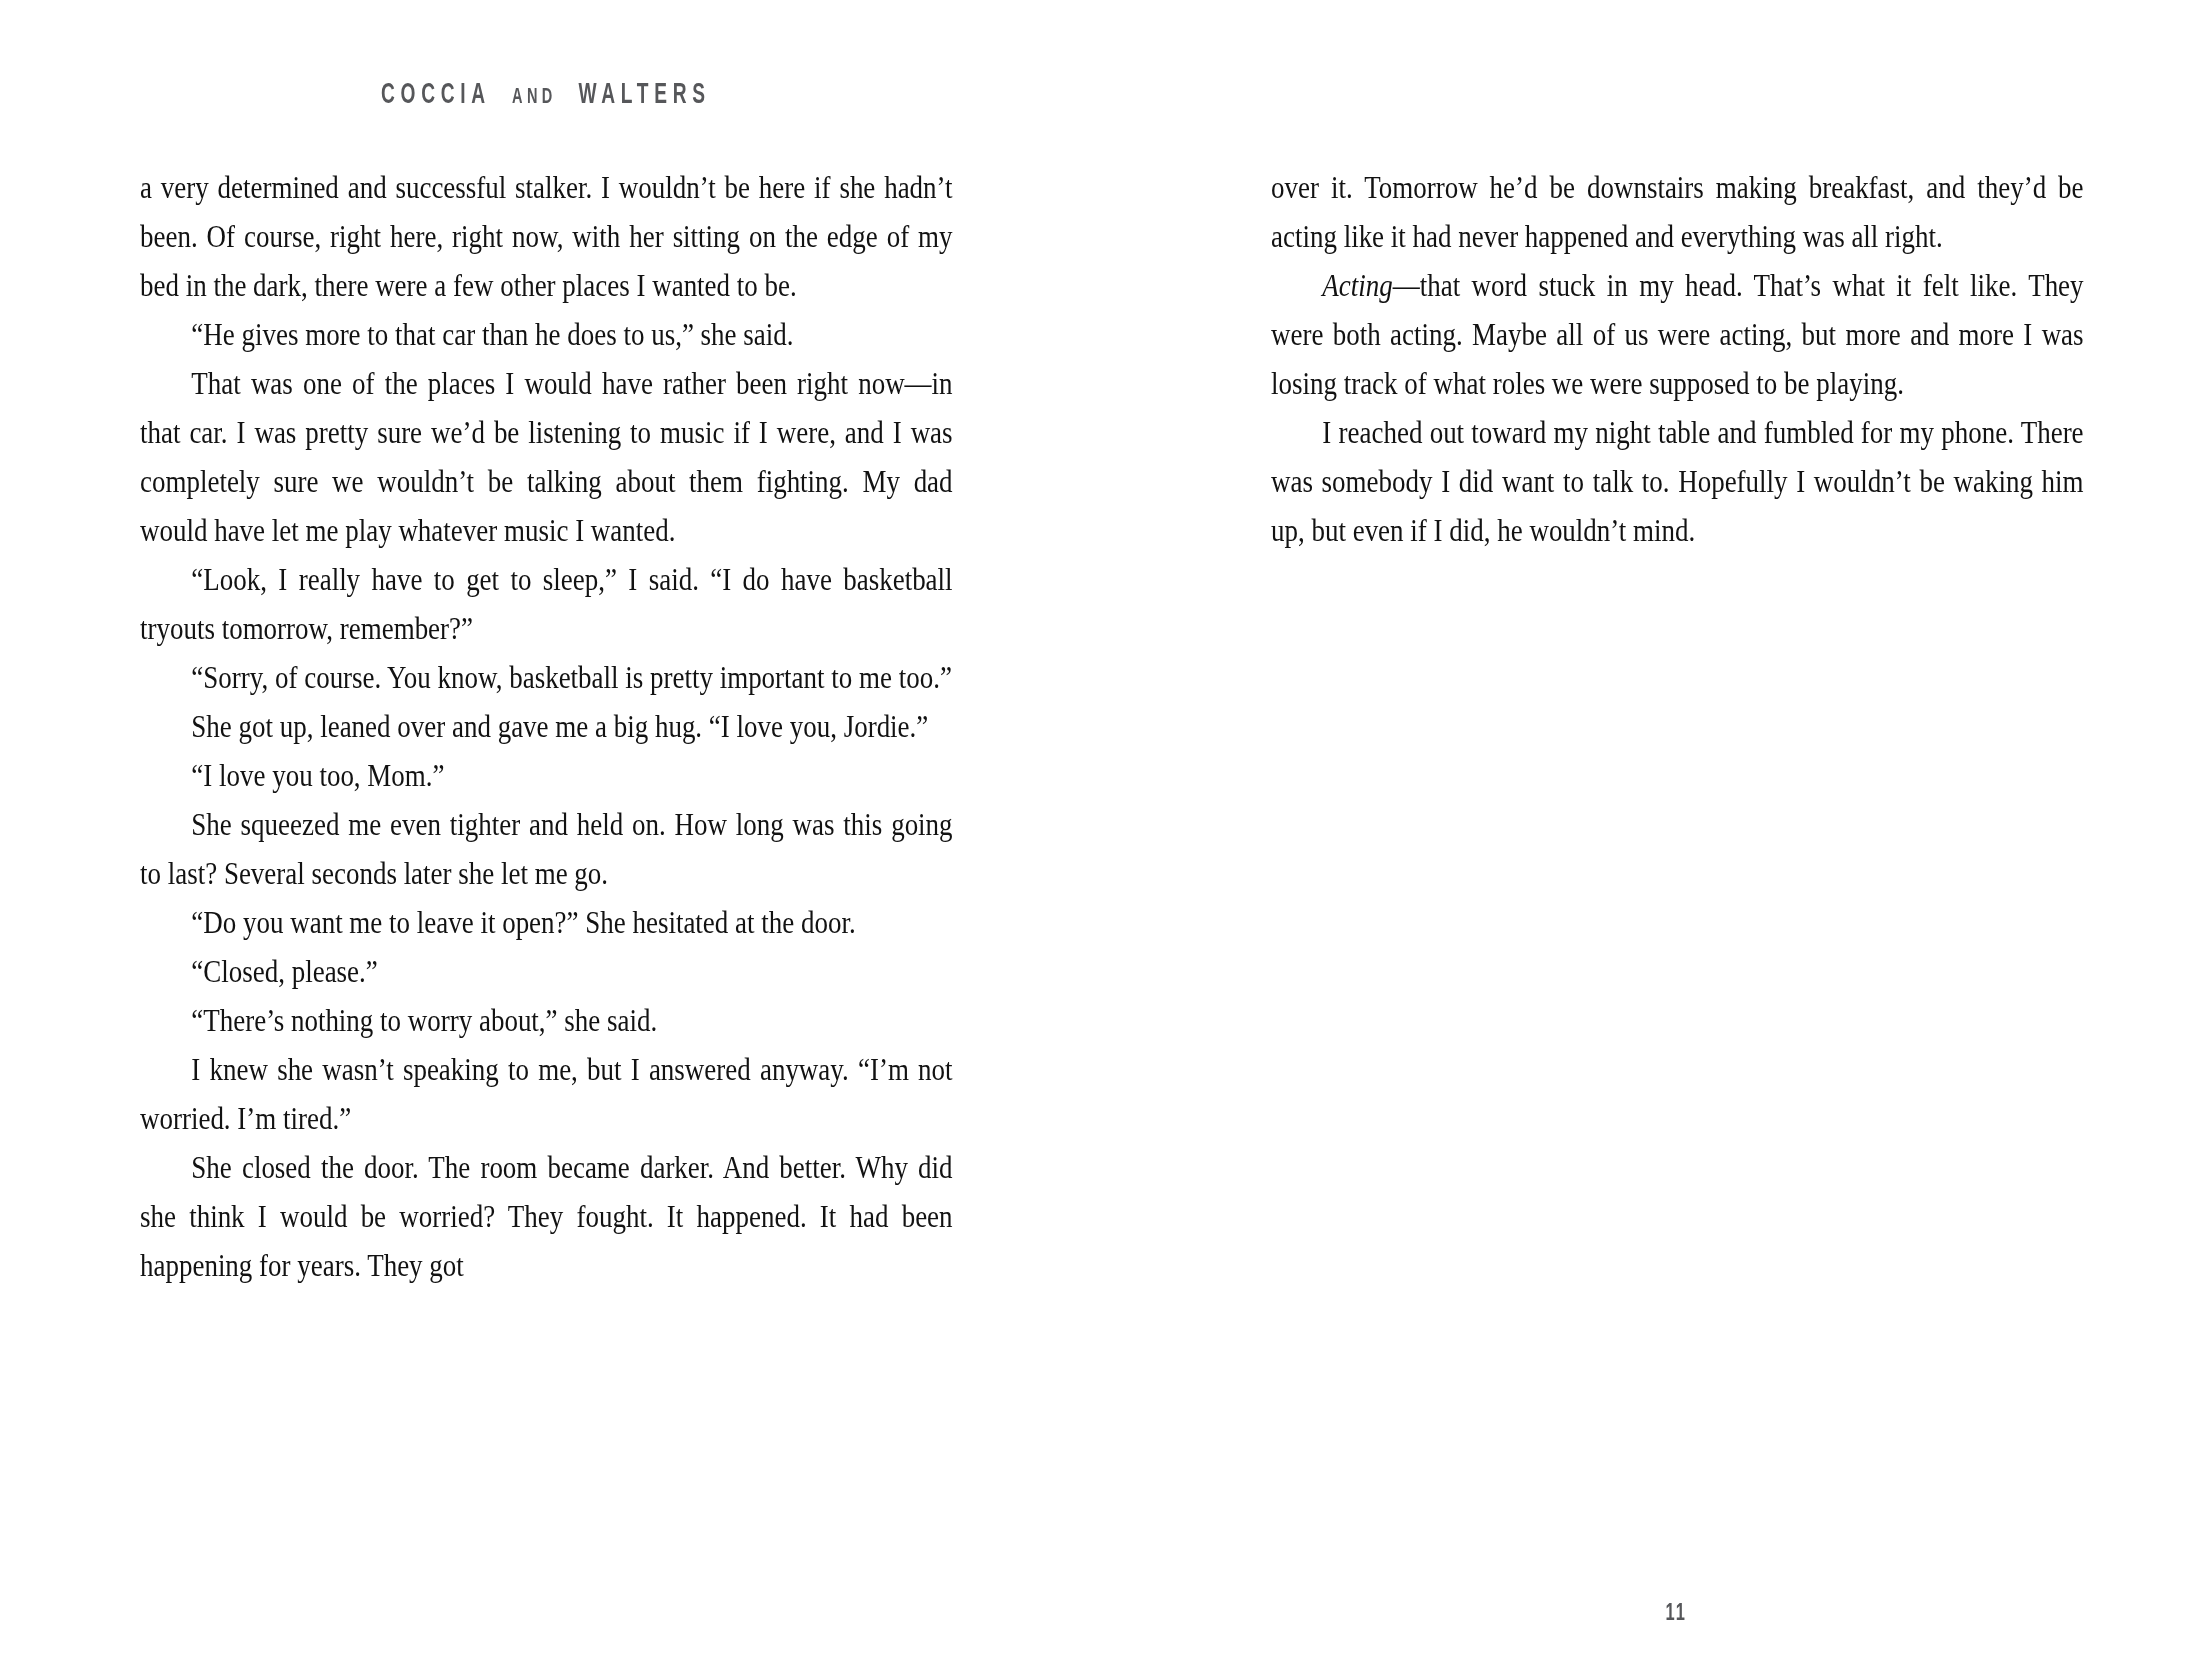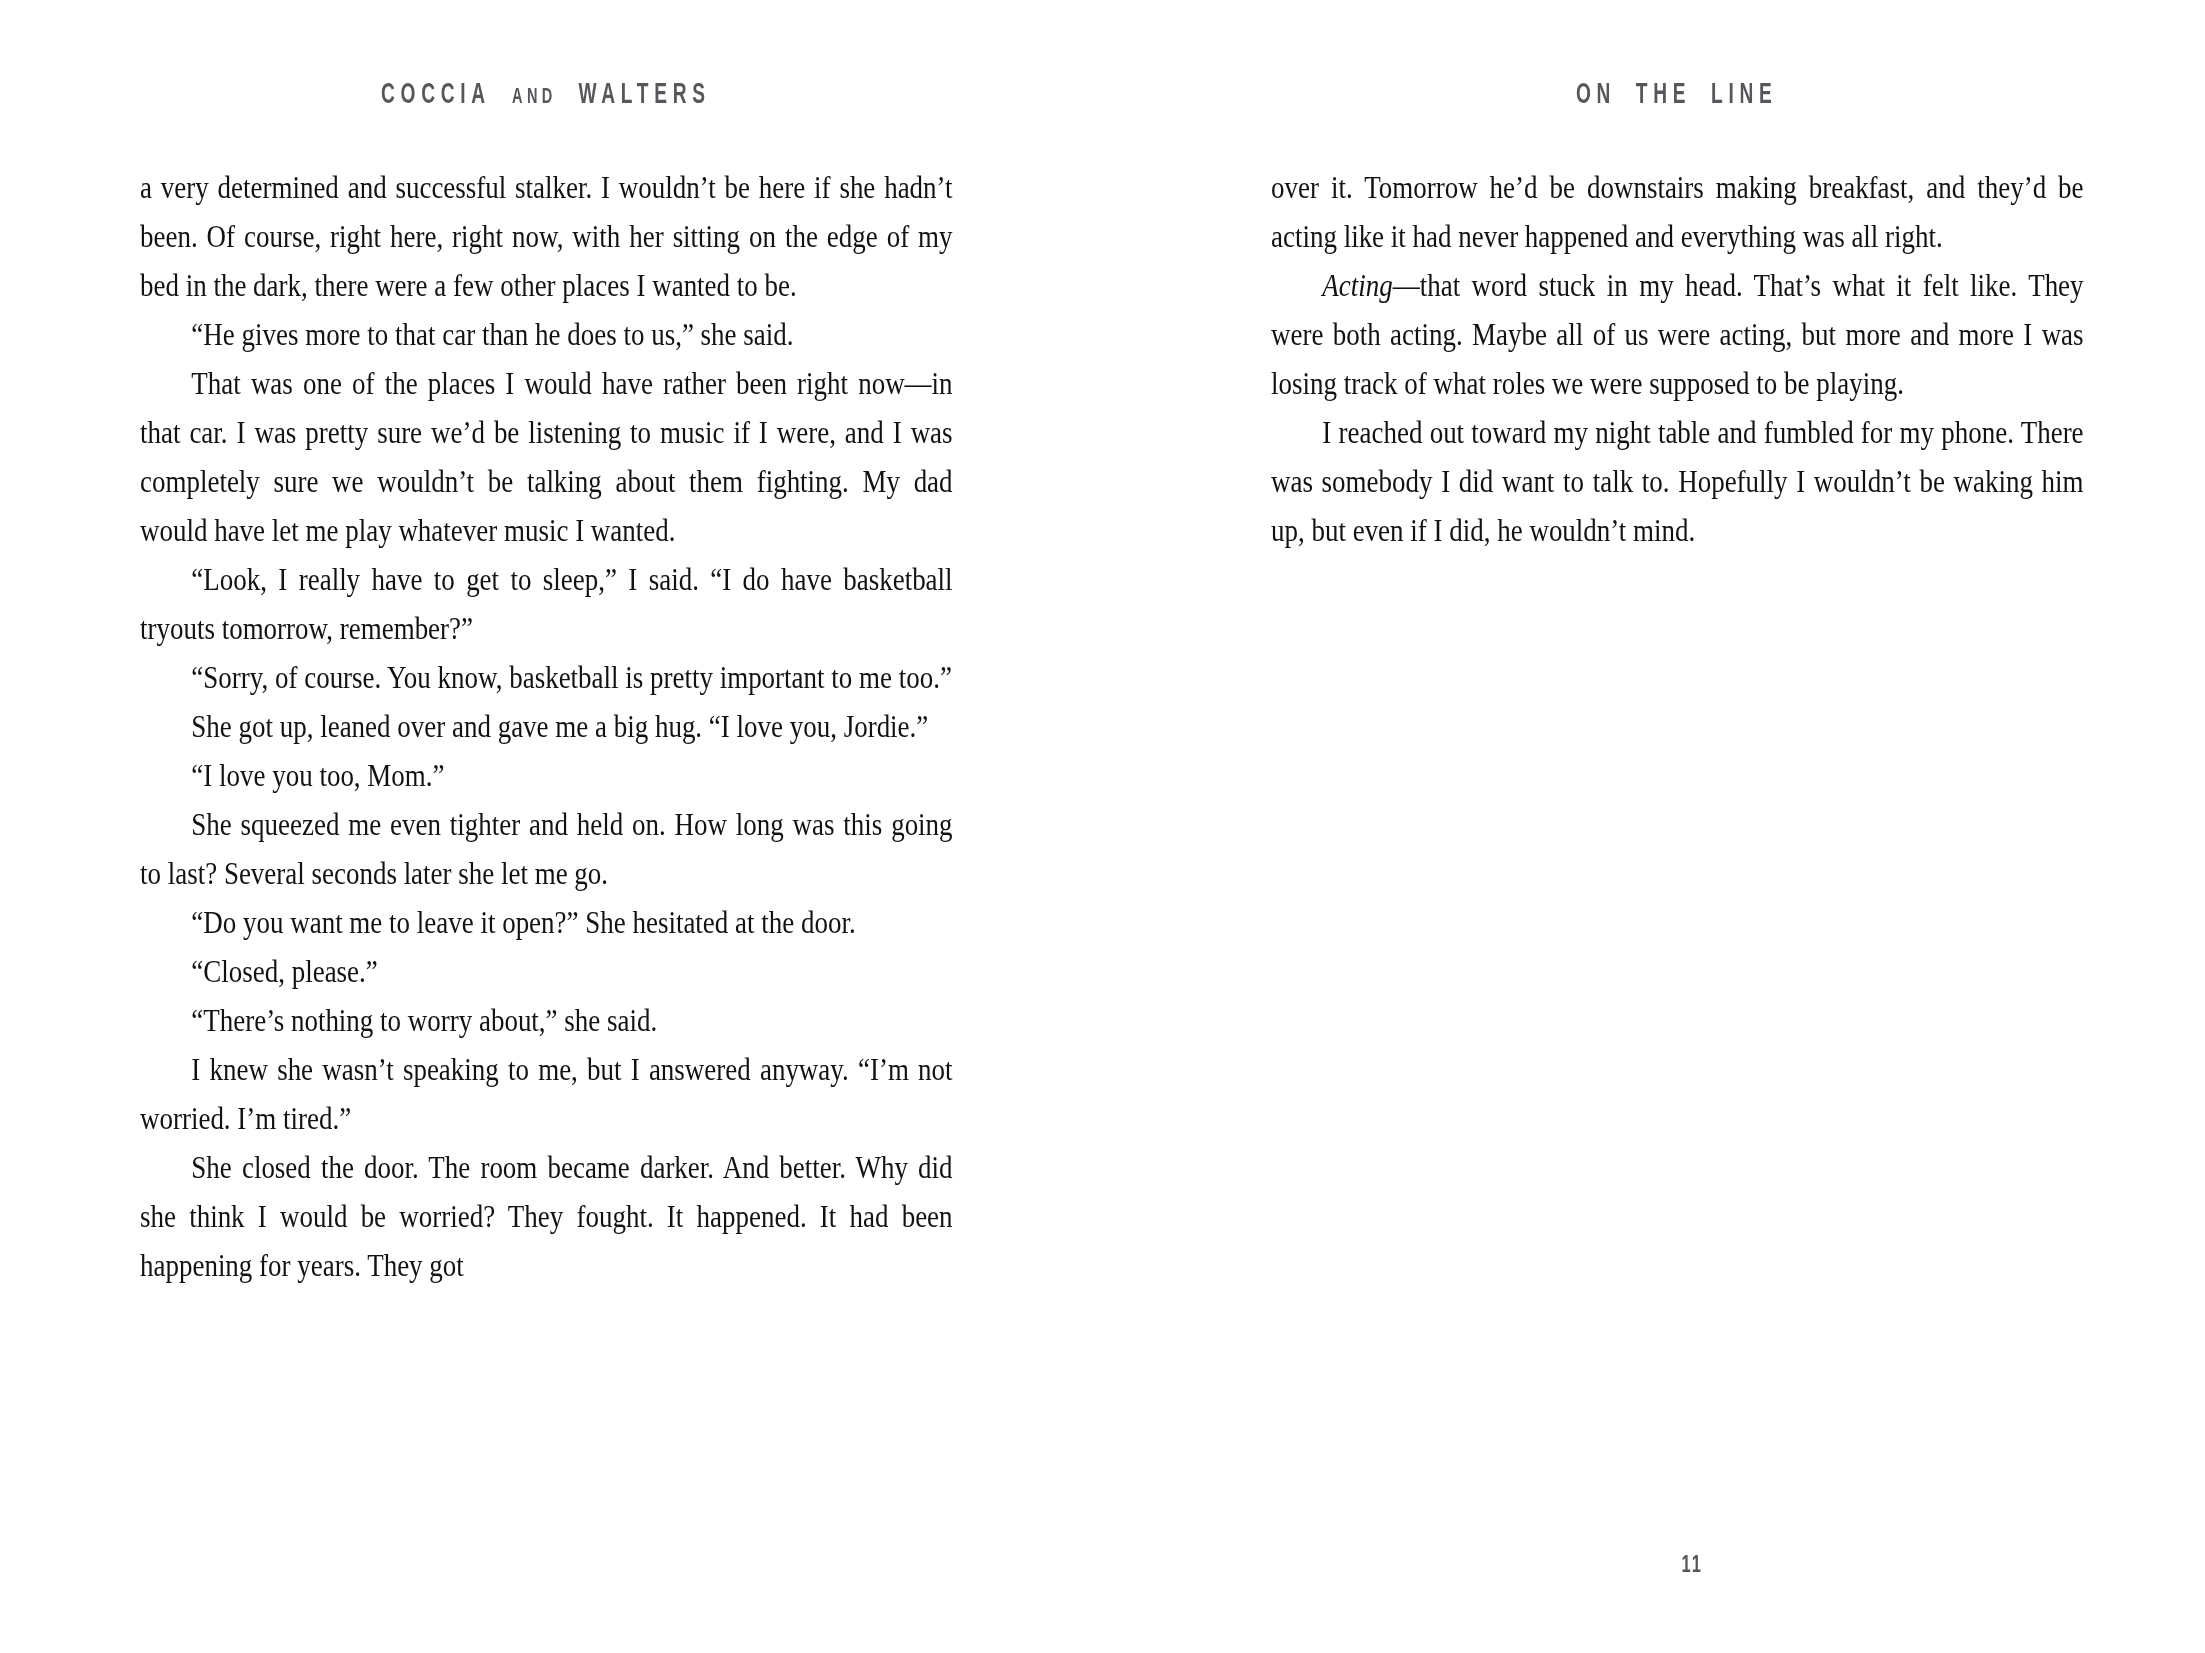--- a/index.html
+++ b/index.html
@@ -62,21 +62,21 @@
   
   .folio {
     position: absolute;
     top: 1553px;
     width: 812px;
     text-align: center;
     color: var(--head_gray, #56575a);
     font-family: "Liberation Sans", sans-serif;
   }
   .page-left  .folio { left: 140px; }
-  .page-right .folio { left: 184px; }
+  .page-right .folio { left: 168px; margin-top: 48px; }
   .folio-inner {
     display: inline-block;
     transform: scaleX(0.70);
     transform-origin: center top;
     font-size: 23.5px;
     font-weight: bold;
     letter-spacing: 0.12em;
     line-height: 23.5px;
   }
 </style>
@@ -106,23 +106,20 @@
         <p class="para indented"><span>“Do you want me to leave it open?” She hesitated at the door.</span></p>
         <p class="para indented"><span>“Closed, please.”</span></p>
         <p class="para indented"><span>“There’s nothing to worry about,” she said.</span></p>
         <p class="para indented"><span>I knew she wasn’t speaking to me, but I answered anyway. “I’m not worried. I’m tired.”</span></p>
         <p class="para indented"><span>She closed the door. The room became darker. And better. Why did she think I would be worried? They fought. It happened. It had been happening for years. They got</span></p>
       </div>
 
   </section>
 
   <section class="page page-right">
-    <header class="running-head">
-      <span class="rh-inner">ON THE LINE</span>
-    </header>
 
     <div class="text-block" id="right-paragraphs">
         <p class="para"><span>over it. Tomorrow he’d be downstairs making breakfast, and they’d be acting like it had never happened and everything was all right.</span></p>
         <p class="para indented"><span class="italic">Acting</span><span>—that word stuck in my head. That’s what it felt like. They were both acting. Maybe all of us were acting, but more and more I was losing track of what roles we were supposed to be playing.</span></p>
         <p class="para indented"><span>I reached out toward my night table and fumbled for my phone. There was somebody I did want to talk to. Hopefully I wouldn’t be waking him up, but even if I did, he wouldn’t mind.</span></p>
       </div>
 
     <footer class="folio">
       <span class="folio-inner">11</span>
     </footer>

